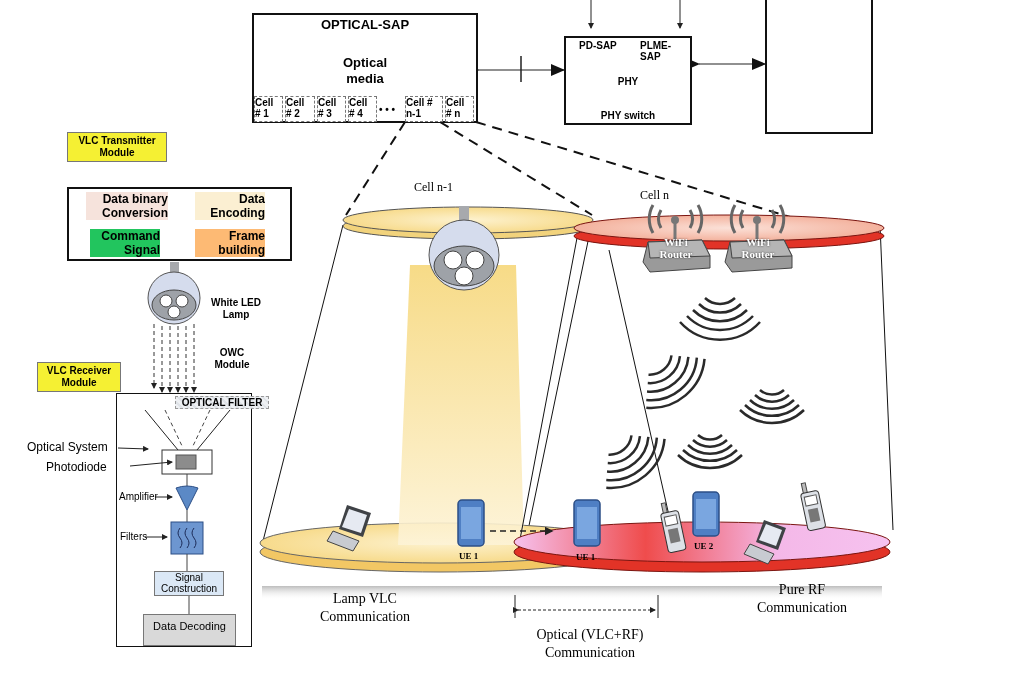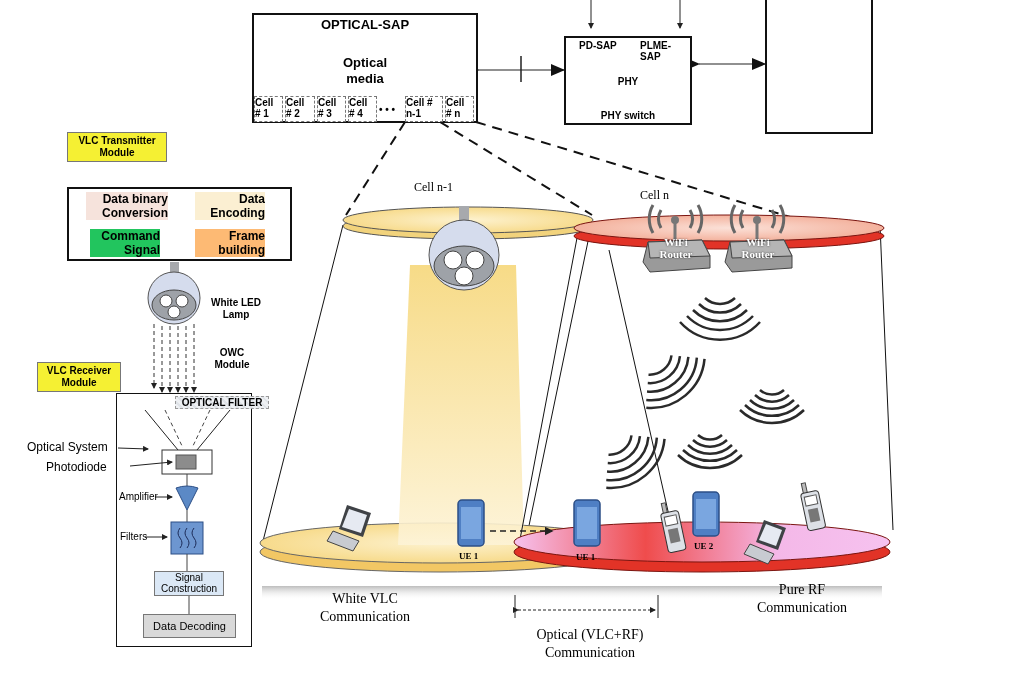--- a/index.html
+++ b/index.html
@@ -314,40 +314,40 @@
 <div class="box" style="left:116px; top:393px; width:136px; height:254px; border-width:1.5px; background:transparent;"></div>
 <div class="abs bold center" style="left:143px; top:396px; width:92px; font-size:10px; background:repeating-linear-gradient(45deg,#eef0f3 0 3px,#dfe3e8 3px 5px); border:1px dashed #999;margin-left:32px;">OPTICAL FILTER</div>
 <div class="abs" style="left:27px; top:440px; font-size:12px;">Optical System</div>
 <div class="abs" style="left:46px; top:460px; font-size:12px;">Photodiode</div>
 <div class="abs" style="left:119px; top:491px; font-size:10px;">Amplifier</div>
 <div class="abs" style="left:120px; top:531px; font-size:10px;">Filters</div>
 <div class="abs center" style="left:154px; top:571px; width:70px; height:25px; background:#dbe8f6; border:1px solid #777; box-sizing:border-box; font-size:10px; line-height:11px;">
   <div>Signal</div>
   <div>Construction</div>
 </div>
-<div class="abs center" style="left:143px; top:614px; width:93px; height:24px; background:#d9d9d9; border:1px solid #777; box-sizing:border-box; font-size:11px; line-height:22px;">Data Decoding</div>
+<div class="abs center" style="left:143px; top:614px; width:93px; height:32px; background:#d9d9d9; border:1px solid #777; box-sizing:border-box; font-size:11px; line-height:22px;">Data Decoding</div>
 
 <div class="abs serif" style="left:414px; top:180px; font-size:12px;">Cell n-1</div>
 <div class="abs serif" style="left:640px; top:188px; font-size:12px;">Cell n</div>
 
 <div class="abs serif bold center" style="left:652px; top:236px; width:48px; font-size:11px; line-height:12px; color:#fff; text-shadow:0 0 2px #333;">
   <div>WiFi</div>
   <div>Router</div>
 </div>
 <div class="abs serif bold center" style="left:734px; top:236px; width:48px; font-size:11px; line-height:12px; color:#fff; text-shadow:0 0 2px #333;">
   <div>WiFi</div>
   <div>Router</div>
 </div>
 
 <div class="abs serif bold" style="left:459px; top:551px; font-size:9px;">UE 1</div>
 <div class="abs serif bold" style="left:576px; top:552px; font-size:9px;">UE 1</div>
 <div class="abs serif bold" style="left:694px; top:541px; font-size:9px;text-align:right;">UE 2</div>
 
 <div class="abs serif center" style="left:300px; top:590px; width:130px; font-size:14px; line-height:18px;">
-  <div>White VLC</div>
+  <div>Lamp VLC</div>
   <div>Communication</div>
 </div>
 <div class="abs serif center" style="left:740px; top:581px; width:124px; font-size:14px; line-height:18px;">
   <div>Pure RF</div>
   <div>Communication</div>
 </div>
 <div class="abs serif center" style="left:520px; top:626px; width:140px; font-size:14px; line-height:18px;">
   <div>Optical (VLC+RF)</div>
   <div>Communication</div>
 </div>

